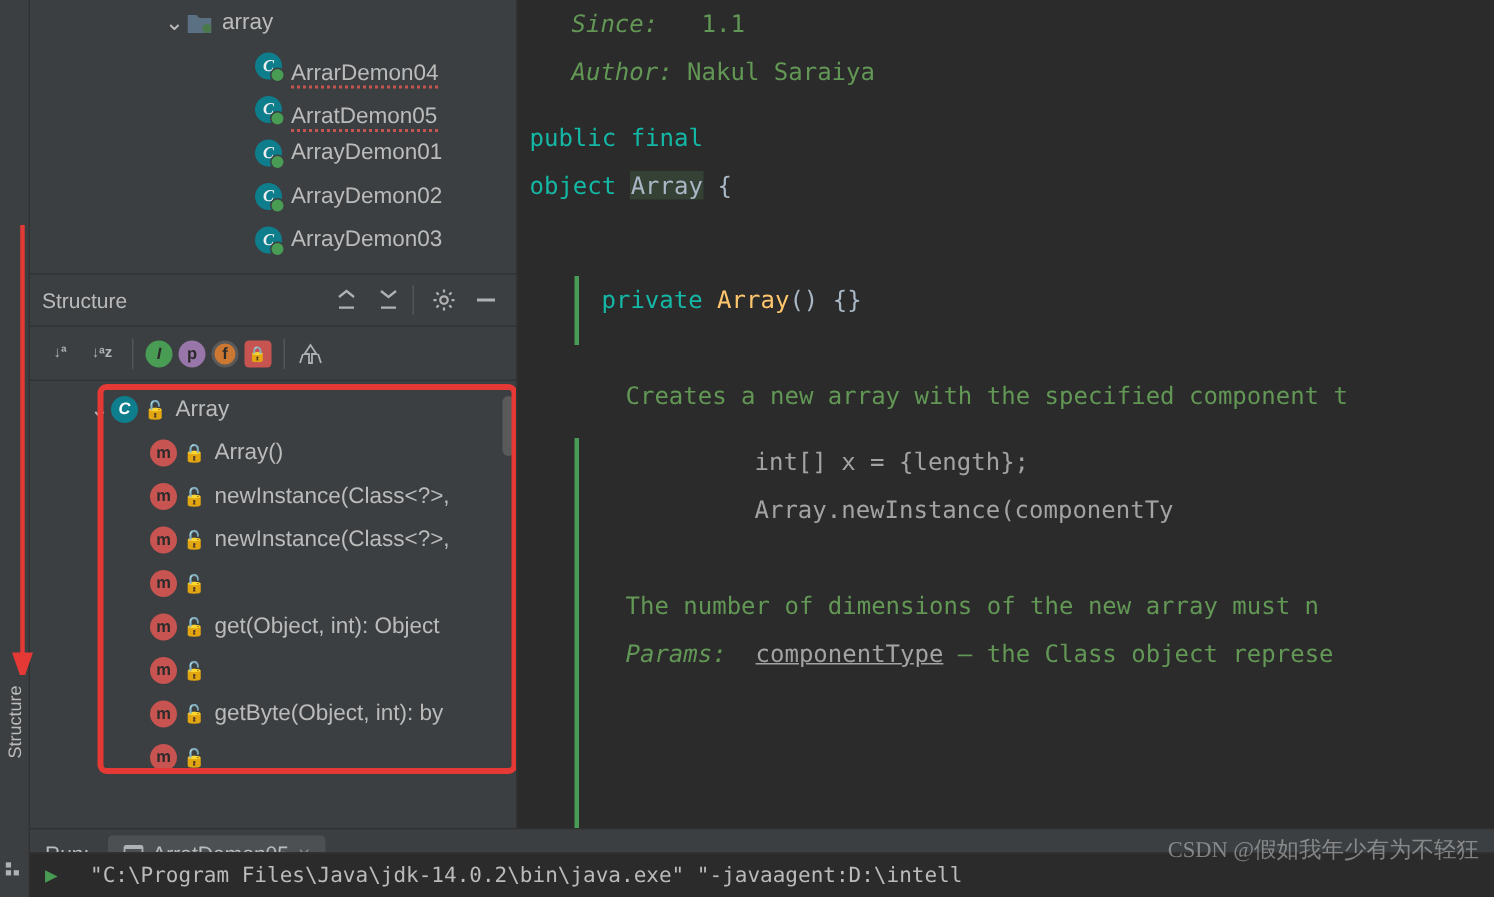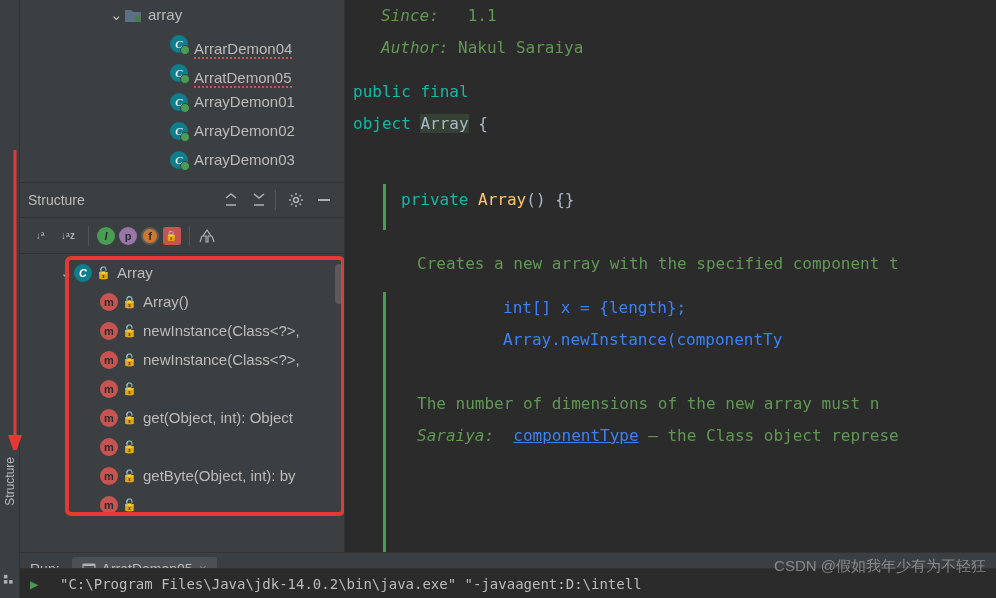--- a/index.html
+++ b/index.html
@@ -104,21 +104,21 @@
 .gutter-line { height: 32px; line-height: 32px; }
 .gutter-line:first-child { height: 76px; }
 .code { flex: 1; font-family: 'Consolas', monospace; font-size: 16px; line-height: 32px; padding-left: 8px; position: relative; }
 .code-line { height: 32px; white-space: nowrap; }
 .doc-block { color: #629755; padding-left: 28px; }
 .doc-block.indent { padding-left: 64px; }
 .doc-block.indent2 { padding-left: 150px; }
 .kw { color: #14b8a6; }
 .cls { color: #a9b7c6; }
 .doc-kw { color: #629755; font-style: italic; }
-.doc-code { color: #3b82f6; }
+.doc-code { color: #a3a3a3; }
 .green-bar { position: absolute; left: 38px; top: 184px; width: 3px; height: 46px; background: #499c54; }
 .green-bar2 { position: absolute; left: 38px; top: 292px; width: 3px; height: 260px; background: #499c54; }
 
 .run-bar {
   height: 32px; background: #3c3f41; border-top: 1px solid #323232;
   display: flex; align-items: center; padding: 0 10px; font-size: 14px; color: #bbbbbb;
 }
 .run-tab { display: flex; align-items: center; gap: 6px; background: #4c5052; padding: 4px 10px; margin-left: 12px; border-radius: 3px 3px 0 0; }
 .run-tab .close { color: #888; cursor: pointer; }
 .run-icon { width: 14px; height: 14px; }
@@ -126,21 +126,21 @@
 .console-bar {
   height: 30px; background: #2b2b2b; display: flex; align-items: center;
   padding-left: 40px; font-family: 'Consolas', monospace; font-size: 14px;
   color: #bbbbbb; overflow: hidden; white-space: nowrap; border-top: 1px solid #323232;
   position: relative;
 }
 .play-icon { position: absolute; left: 10px; color: #499c54; }
 
 .watermark {
   position: absolute; bottom: 22px; right: 10px; color: #bbbbbb99;
-  font-size: 15px; font-family: Liberation Sans, sans-serif; pointer-events: none; margin-left: 28px;
+  font-size: 15px; font-family: Liberation Serif, serif; pointer-events: none; margin-left: 28px;
 }
 </style>
 </head>
 <body>
 
 <div class="main-layout">
   <div class="left-panel">
     <div class="vtab">Structure</div>
     <svg class="vtab-icon" viewBox="0 0 16 16">
         <rect x="1" y="1" width="4" height="4" fill="#afb1b3"></rect>
@@ -300,21 +300,21 @@
           <span class="kw">private</span> <span style="color:#ffc66d">Array</span><span>() {}</span>
         </div>
         <div class="code-line"></div>
         <div class="code-line doc-block indent">Creates a new array with the specified component t</div>
         <div class="code-line" style="height:12px"></div>
         <div class="code-line doc-block indent2 doc-code">int[] x = {length};</div>
         <div class="code-line doc-block indent2 doc-code">Array.newInstance(componentTy</div>
         <div class="code-line"></div>
         <div class="code-line doc-block indent">The number of dimensions of the new array must n</div>
         <div class="code-line doc-block indent">
-          <span class="doc-kw">Saraiya:</span>&nbsp;&nbsp;<span class="doc-code" style="text-decoration:underline">componentType</span><span> – the Class object represe</span>
+          <span class="doc-kw">Params:</span>&nbsp;&nbsp;<span class="doc-code" style="text-decoration:underline">componentType</span><span> – the Class object represe</span>
         </div>
       </div>
     </div>
   </div>
 </div>
 
 <div style="position:absolute;left:20px;right:0;bottom:14px" class="run-bar">
   <span>Run:</span>
   <span class="run-tab">
     <svg class="run-icon" viewBox="0 0 14 14">

